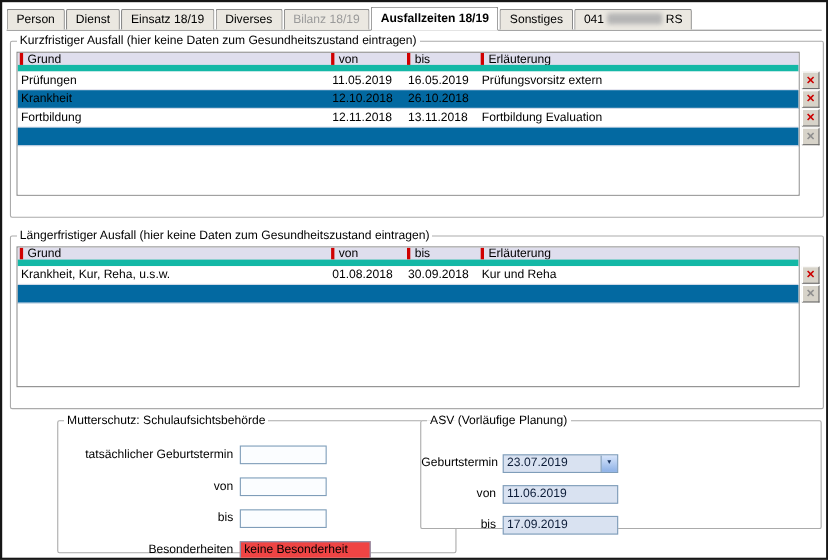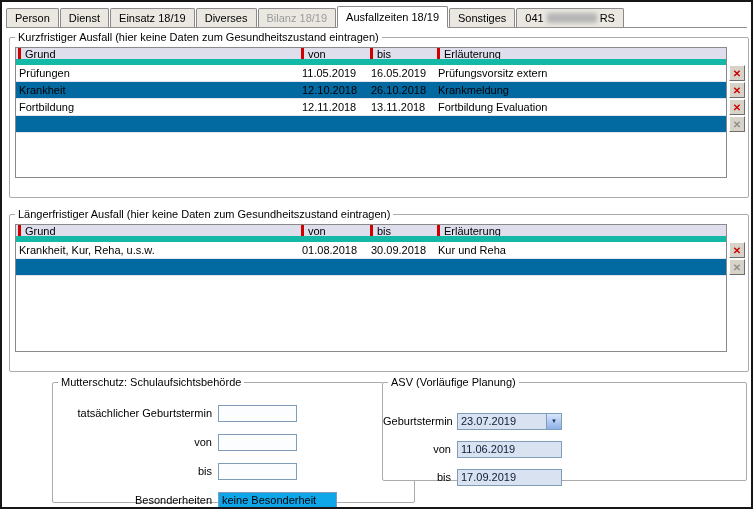--- a/index.html
+++ b/index.html
@@ -20,20 +20,21 @@
   .tab {
     white-space:nowrap; padding:3px 8px 3px;
     background:#ebe8e1; border:1px solid #8a8a8a; border-bottom:none;
     border-radius:2px 2px 0 0; margin-right:1px; cursor:pointer;
     line-height:12px; position:relative;
   }
   .tab.active {
     background:#ffffff; z-index:3; margin-bottom:-1px;
     padding-top:4px; padding-bottom:4px;
     border-bottom:1px solid #ffffff;
+    font-weight:bold;
   }
   .tab.disabled { color:#9a9a9a; cursor:default; }
   .redact {
     display:inline-block; width:50px; height:10px; margin:0 3px -1px 3px;
     background:#b5b5b5; border-radius:2px; filter:blur(2px);
   }
 
   
   fieldset.group {
     position:absolute; margin:0; padding:0;
@@ -79,21 +80,21 @@
   
   .frow { position:absolute; display:flex; align-items:center; height:18px; }
   .flabel { text-align:right; padding-right:6px; color:#000; }
   #group-ms .flabel { width:165px; }
   #group-asv .flabel { width:74px; }
 
   .ms-input {
     width:79px; height:17px; border:1px solid #7f9db9; background:#fbfdff;
     font:inherit; padding:0 3px; color:#000;
   }
-  .ms-input.wide { width:119px; background:#0ea5e9; }
+  .ms-input.wide { width:119px; background:#ef4444; }
 
   .asv-field {
     display:flex; align-items:center; width:105px; height:17px;
     border:1px solid #7f9db9; background:#d9e2f1; overflow:hidden;
   }
   .asv-field .val { flex:1; padding:0 3px; color:#0c1c38; line-height:15px; }
   .combo-btn {
     flex:0 0 15px; height:15px; margin:0; padding:0;
     border:none; border-left:1px solid #7f9db9;
     background:linear-gradient(#d8e5fb, #8db1e6);
@@ -148,21 +149,20 @@
         <div class="tr">
           <div class="td cg">Prüfungen</div>
           <div class="td cv">11.05.2019</div>
           <div class="td cb">16.05.2019</div>
           <div class="td ce">Prüfungsvorsitz extern</div>
         </div>
         <div class="tr alt">
           <div class="td cg">Krankheit</div>
           <div class="td cv">12.10.2018</div>
           <div class="td cb">26.10.2018</div>
-          <div class="td ce">Krankmeldung</div>
         </div>
         <div class="tr">
           <div class="td cg">Fortbildung</div>
           <div class="td cv">12.11.2018</div>
           <div class="td cb">13.11.2018</div>
           <div class="td ce">Fortbildung Evaluation</div>
         </div>
         <div class="tr alt">
           <div class="td cg"></div>
           <div class="td cv"></div>

